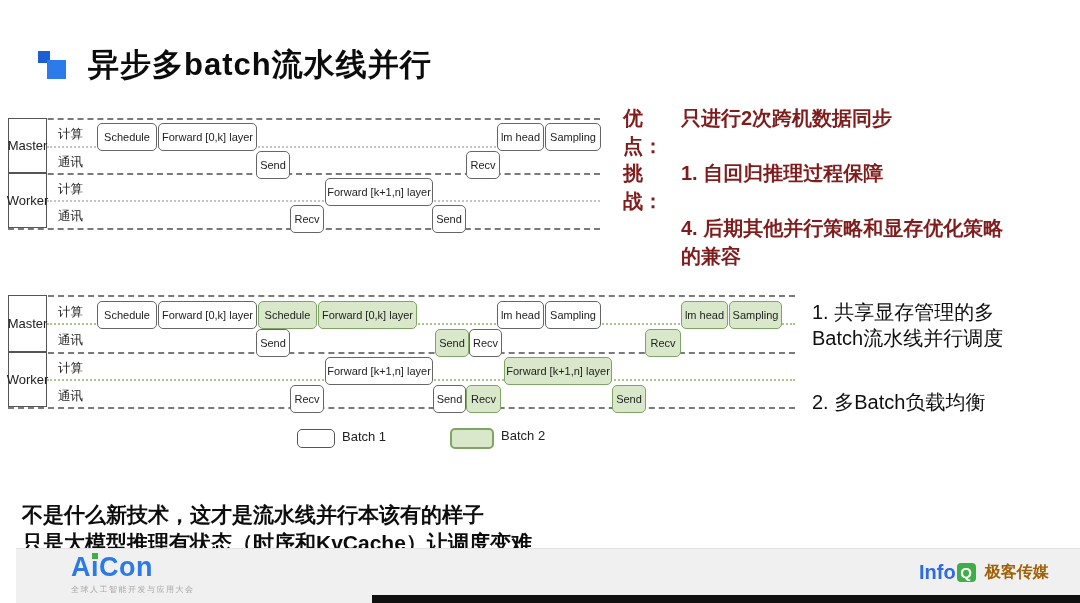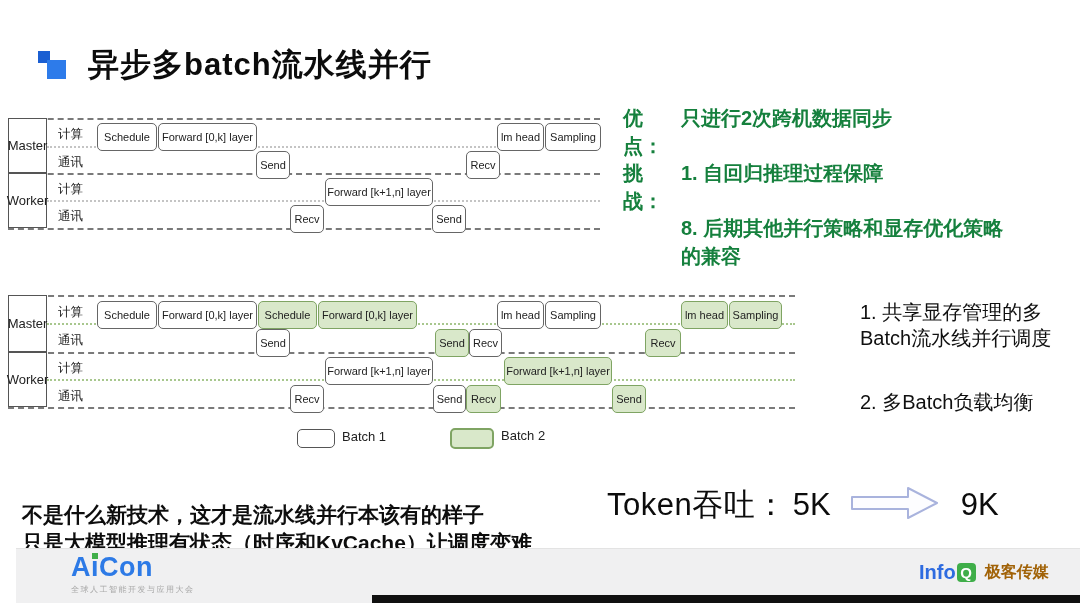--- a/index.html
+++ b/index.html
@@ -26,26 +26,26 @@
        font-size:11px;color:#222;white-space:nowrap;overflow:hidden;}
   .blk.b2{background:#d9e8ca;border-color:#7fa463;}
   
   .legend{position:absolute;left:265px;top:428px;display:flex;align-items:center;font-size:13px;color:#222;}
   .legend .sw{display:inline-block;width:38px;height:19px;border-radius:5px;box-sizing:border-box;margin-right:7px;}
   .legend .sw.b1{border:1.6px solid #555;background:#fff;}
   .legend .sw.b2{border:2px solid #7fa463;background:#d9e8ca;width:44px;height:21px;}
   .legend .item{display:flex;align-items:flex-start;padding-left:32px;}
   .legend .item + .item{margin-left:32px;}
   
-  .notes{position:absolute;left:623px;top:105px;font-size:20px;color:#15803d;line-height:27.5px;}
+  .notes{position:absolute;left:623px;top:105px;font-size:20px;color:#7f1d1d;line-height:27.5px;}
   .notes .row{display:flex;}
   .notes .lab{font-weight:bold;width:58px;flex:0 0 auto;}
   .notes .txt{font-weight:600;}
   
-  .points{position:absolute;left:860px;top:299px;font-size:20px;color:#101010;line-height:26px;font-weight:500;}
+  .points{position:absolute;left:812px;top:299px;font-size:20px;color:#101010;line-height:26px;font-weight:500;}
   .points .p{white-space:pre-line;}
   .points .p + .p{margin-top:38px;}
   
   .bnote{position:absolute;left:22px;top:475px;font-size:21px;color:#0d0d0d;line-height:28px;
          font-weight:600;white-space:pre-line;margin-top:26px;}
   
   .thr{position:absolute;left:607px;top:480px;display:flex;align-items:center;font-size:31px;color:#0c0c0c;}
   .thr .lbl{letter-spacing:0.5px;}
   .thr .val{margin-left:6px;}
   .thr .arrow{margin:4px 14px 0 18px;}
@@ -146,47 +146,37 @@
     <div class="row">
       <span class="lab">优点：</span>
       <span class="txt">只进行2次跨机数据同步</span>
     </div>
     <div class="row">
       <span class="lab">挑战：</span>
       <span class="txt">1. 自回归推理过程保障</span>
     </div>
     <div class="row">
       <span class="lab"></span>
-      <span class="txt">8. 后期其他并行策略和显存优化策略</span>
+      <span class="txt">4. 后期其他并行策略和显存优化策略</span>
     </div>
     <div class="row">
       <span class="lab"></span>
       <span class="txt">的兼容</span>
     </div>
   </div>
 
   <div class="points">
     <div class="p">1. 共享显存管理的多
 Batch流水线并行调度</div>
     <div class="p">2. 多Batch负载均衡</div>
   </div>
 
   <div class="bnote">不是什么新技术，这才是流水线并行本该有的样子
 只是大模型推理有状态（时序和KvCache）让调度变难</div>
 
-  <div class="thr">
-    <span class="lbl">Token吞吐：</span>
-    <span class="val">5K</span>
-    <span class="arrow">
-      <svg width="92" height="38" viewBox="0 0 92 38">
-        <polygon points="3,13 59,13 59,4 88,19 59,34 59,25 3,25" fill="#fdfdff" stroke="#a9b3dd" stroke-width="2" stroke-linejoin="round"></polygon>
-      </svg>
-    </span>
-    <span class="val">9K</span>
-  </div>
 
   <div class="footer">
     <div class="aicon">
       <div class="word"><span>AiCon</span><span class="idot"></span></div>
       <div class="sub">全球人工智能开发与应用大会</div>
     </div>
     <div class="infoq">
       <span class="info">Info</span>
       <span class="q">Q</span>
       <span class="media">极客传媒</span>

